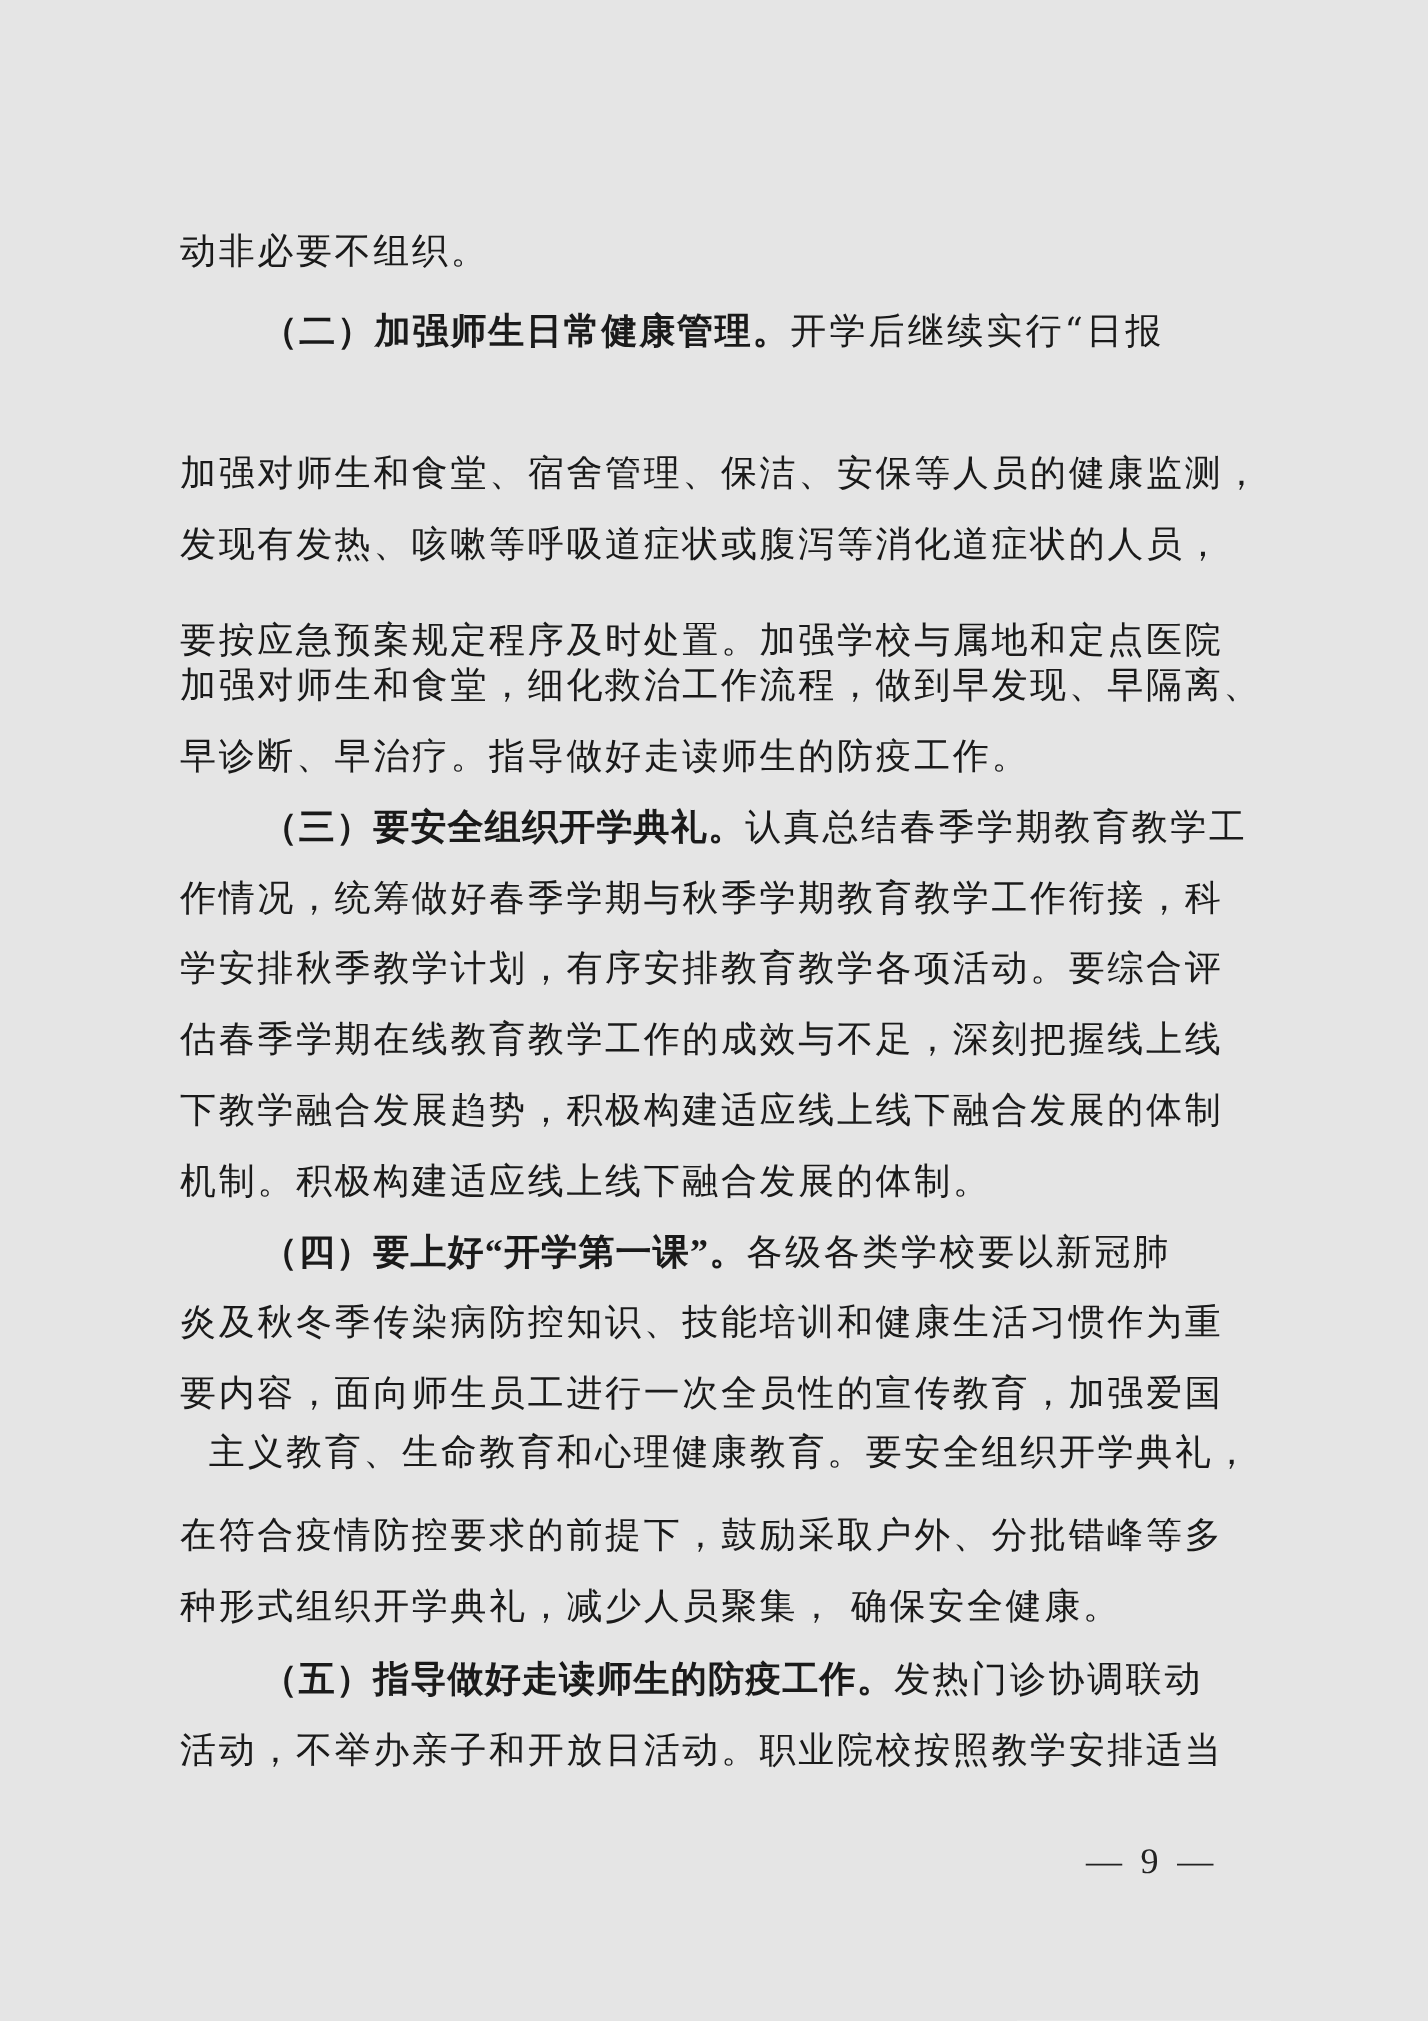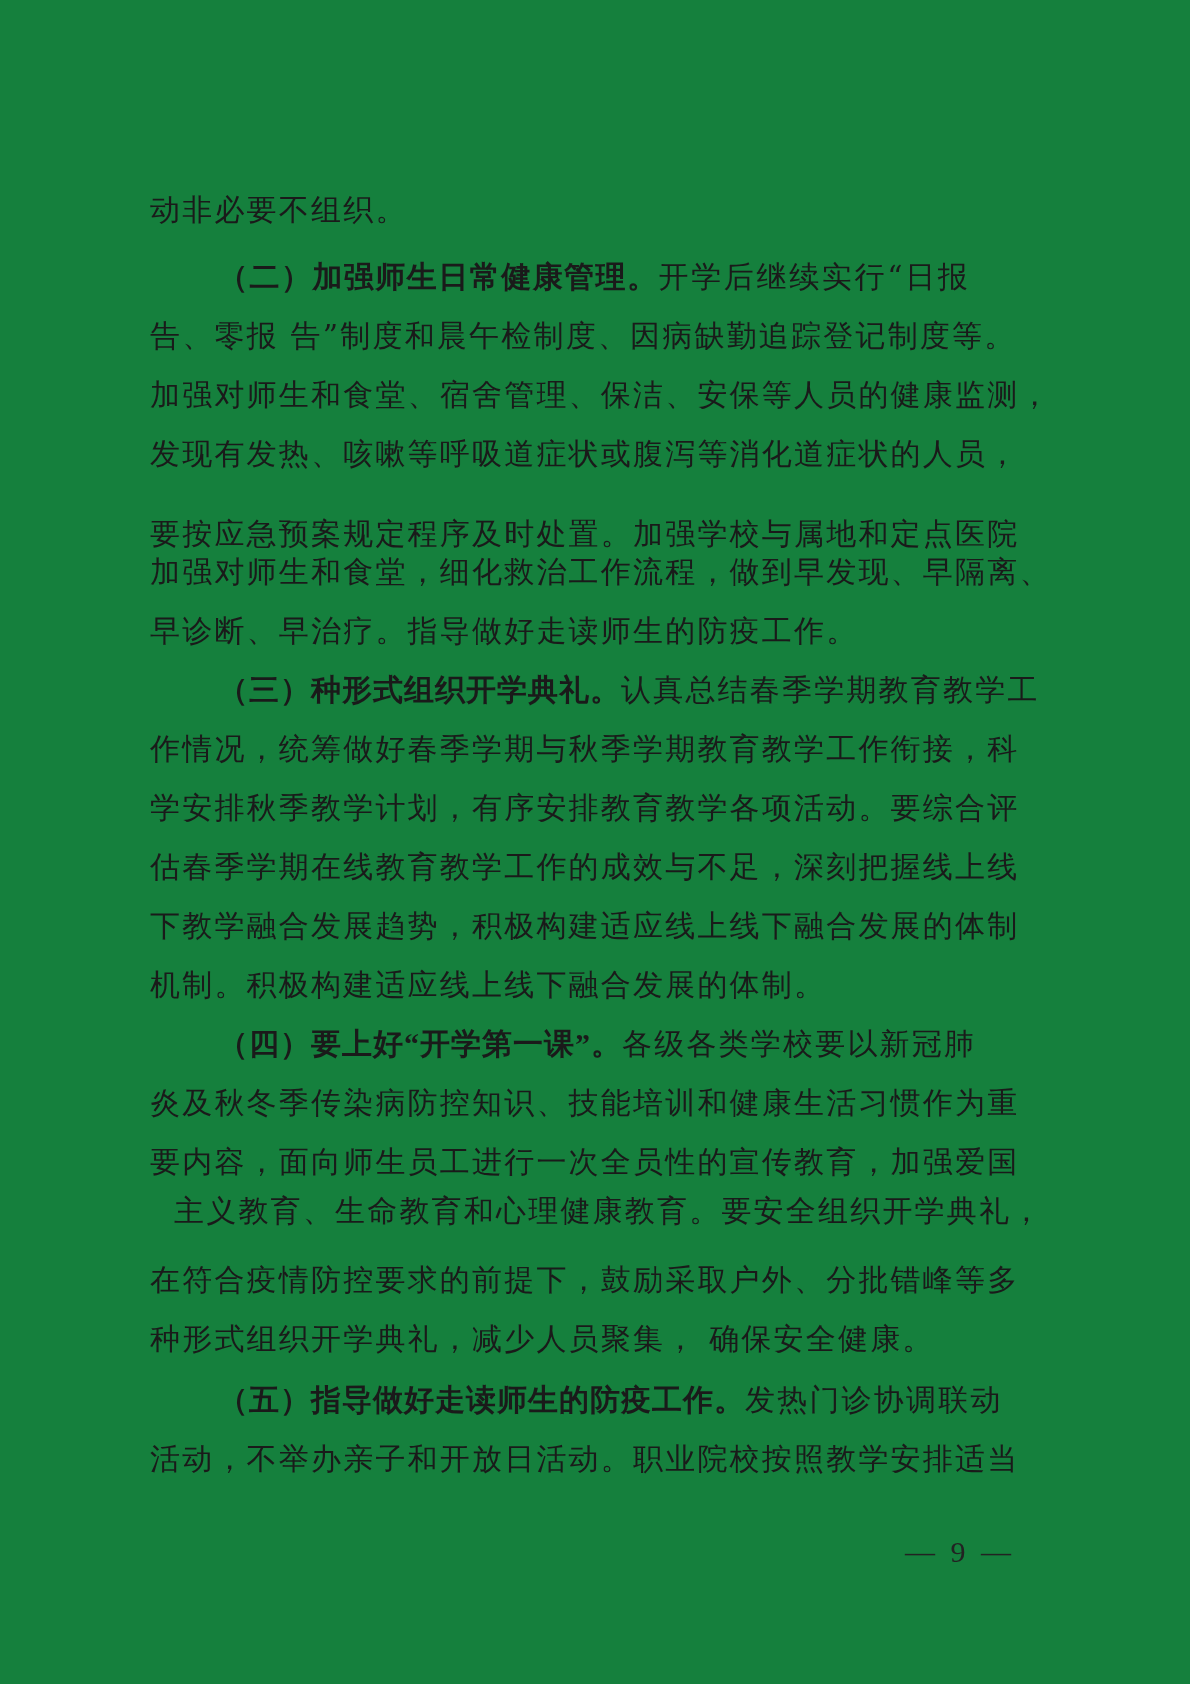--- a/index.html
+++ b/index.html
@@ -7,21 +7,21 @@
     width: 1190px; height: 1684px;
     background: #ffffff;
     position: relative;
     overflow: hidden;
     font-family: "DejaVu Serif", "Liberation Serif", serif;
     color: #1a1a1a;
   }
   .page {
     position: absolute; left: 0; top: 0;
     width: 1190px; height: 1684px;
-    background: #15803d;
+    background: #e5e5e5;
   }
   .line {
     position: absolute;
     left: 150px;
     width: 820px;
     height: 44px;
     font-size: 30px;
     line-height: 44px;
     white-space: nowrap;
     letter-spacing: 2.2px;
@@ -50,29 +50,28 @@
 
 <div class="page">
 
   <div class="line last" style="top:188px;">
     <span>动非必要不组织。</span>
   </div>
 
   <div class="line indent" style="top:255px;">
     <span class="heading">（二）加强师生日常健康管理。</span><span>开学后继续实行“日报</span>
   </div>
-  <div class="line" style="top:314px;"><span>告、零报 告”制度和晨午检制度、因病缺勤追踪登记制度等。</span></div>
   <div class="line" style="top:373px;"><span>加强对师生和食堂、宿舍管理、保洁、安保等人员的健康监测，</span></div>
   <div class="line" style="top:432px;"><span>发现有发热、咳嗽等呼吸道症状或腹泻等消化道症状的人员，</span></div>
   <div class="line" style="top:512px;"><span>要按应急预案规定程序及时处置。加强学校与属地和定点医院</span></div>
   <div class="line" style="top:550px;"><span>加强对师生和食堂，细化救治工作流程，做到早发现、早隔离、</span></div>
   <div class="line last" style="top:609px;"><span>早诊断、早治疗。指导做好走读师生的防疫工作。</span></div>
 
   <div class="line indent" style="top:668px;">
-    <span class="heading">（三）种形式组织开学典礼。</span><span>认真总结春季学期教育教学工</span>
+    <span class="heading">（三）要安全组织开学典礼。</span><span>认真总结春季学期教育教学工</span>
   </div>
   <div class="line" style="top:727px;"><span>作情况，统筹做好春季学期与秋季学期教育教学工作衔接，科</span></div>
   <div class="line" style="top:845px;"><span>估春季学期在线教育教学工作的成效与不足，深刻把握线上线</span></div>
   <div class="line" style="top:786px;"><span>学安排秋季教学计划，有序安排教育教学各项活动。要综合评</span></div>
   <div class="line" style="top:904px;"><span>下教学融合发展趋势，积极构建适应线上线下融合发展的体制</span></div>
   <div class="line last" style="top:963px;"><span>机制。积极构建适应线上线下融合发展的体制。</span></div>
 
   <div class="line indent" style="top:1022px;">
     <span class="heading">（四）要上好“开学第一课”。</span><span>各级各类学校要以新冠肺</span>
   </div>

